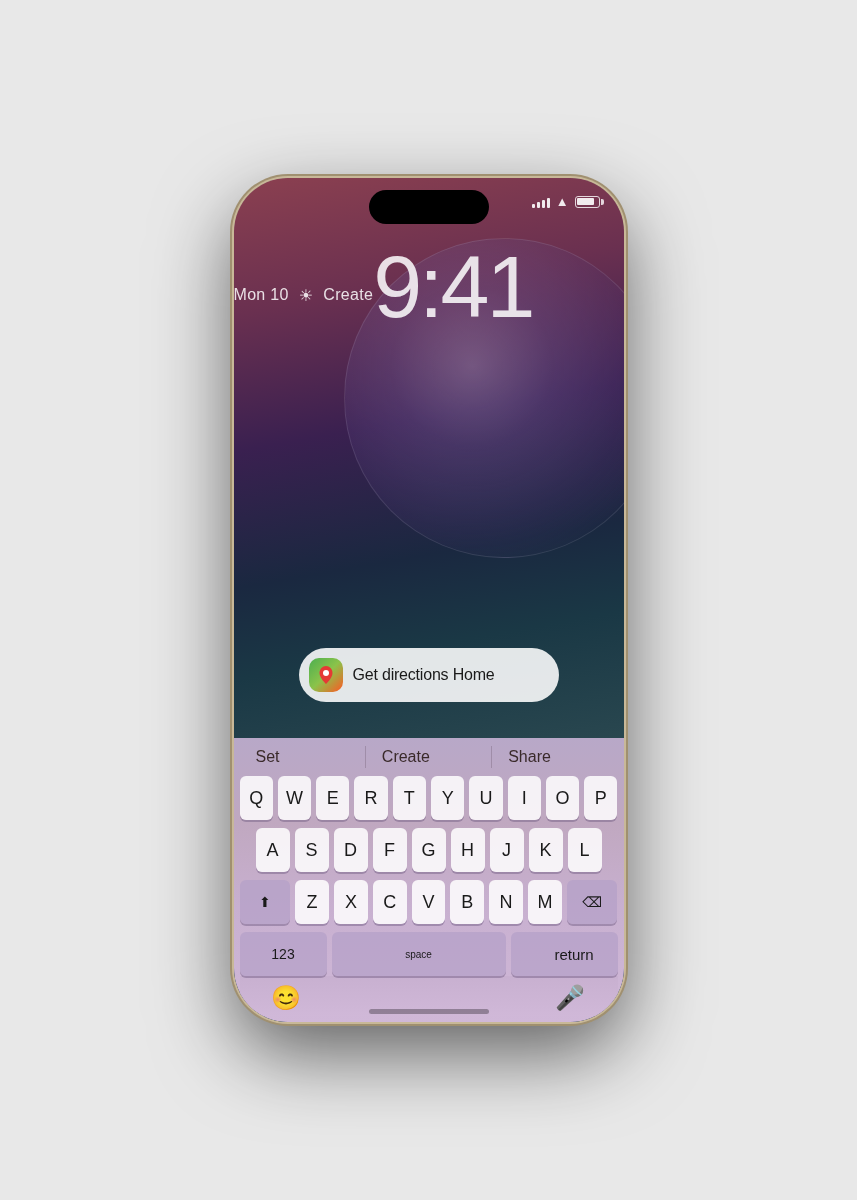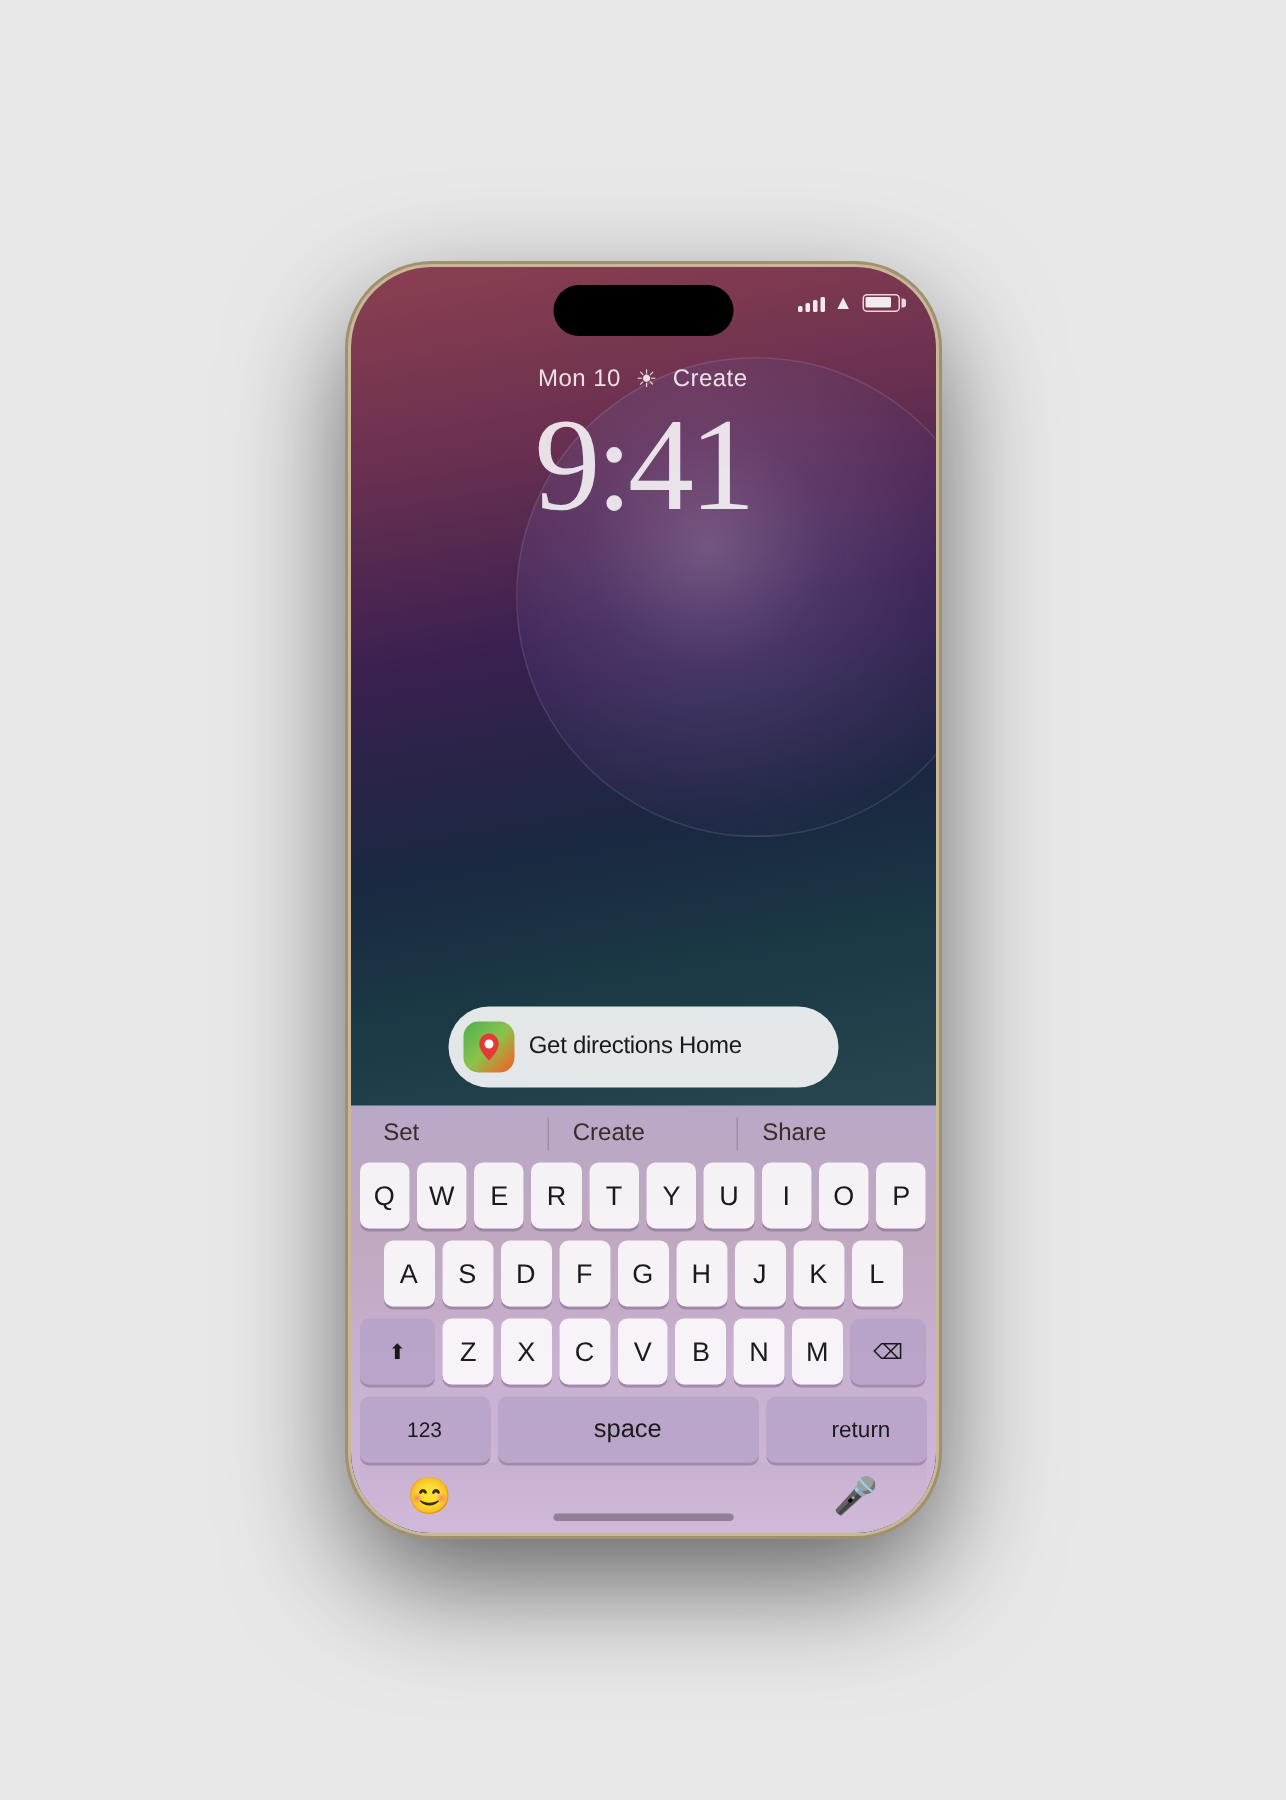--- a/index.html
+++ b/index.html
@@ -134,21 +134,21 @@
       background: rgba(255,255,255,0.9);
       border-radius: 1px;
     }
 
     
     .lockscreen-content {
       position: absolute;
       top: 65px;
       left: 0; right: 0;
       display: flex;
-      flex-direction: column;
+      flex-direction: row;
       align-items: center;
     }
 
     .date-weather {
       display: flex;
       align-items: center;
       gap: 10px;
       color: rgba(255,255,255,0.85);
       font-size: 16px;
       font-weight: 400;
@@ -157,32 +157,32 @@
     }
     .sun-icon { font-size: 16px; }
 
     .time-display {
       font-size: 88px;
       font-weight: 300;
       color: rgba(255,255,255,0.85);
       letter-spacing: -3px;
       line-height: 1;
       margin-bottom: 20px;
-      font-family: Liberation Serif, serif;
     }
 
     
     .siri-suggestions {
       position: absolute;
       bottom: 0;
       left: 0; right: 0;
       padding: 0;
       display: flex;
       flex-direction: column;
       align-items: center;
+      gap: 24px;
     }
 
     .suggestion-pills {
       width: 100%;
       display: flex;
       flex-direction: column;
       align-items: center;
       gap: 8px;
       margin-bottom: 12px;
       padding: 0 20px;
@@ -327,21 +327,21 @@
 
     .key.backspace {
       background: rgba(180,160,200,0.7);
       max-width: none;
       flex: 1.5;
     }
 
     .key.space {
       flex: 4;
       max-width: none;
-      font-size: 17px;
+      font-size: 10px;
     }
 
     .key.return {
       flex: 2;
       max-width: none;
       font-size: 15px;
       padding-left: 20px;
     }
 
     .key.num123 {

